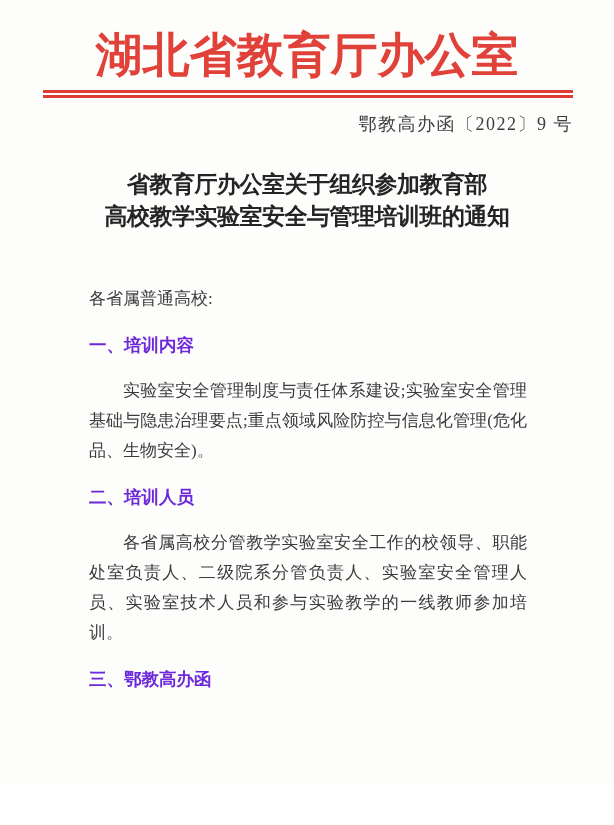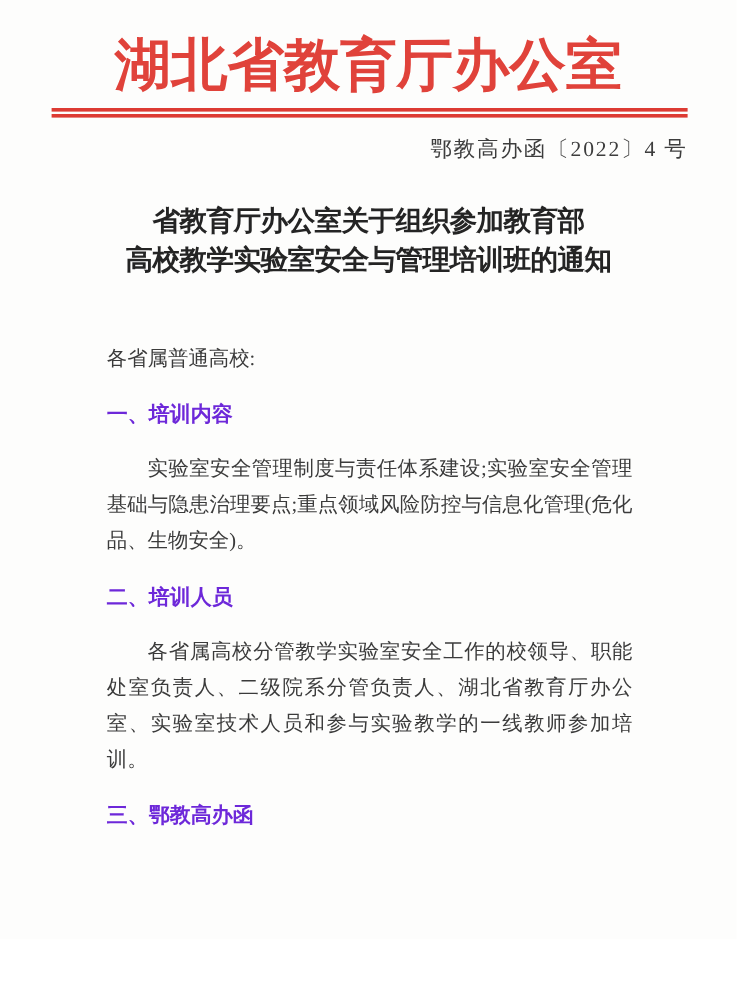--- a/index.html
+++ b/index.html
@@ -68,33 +68,33 @@
 
 <div class="page">
 
   <div class="letterhead">湖北省教育厅办公室</div>
 
   <div class="rule-top">
     <div class="line-a"></div>
     <div class="line-b"></div>
   </div>
 
-  <div class="doc-number">鄂教高办函〔2022〕4 号</div>
+  <div class="doc-number">鄂教高办函〔2022〕9 号</div>
 
   <div class="doc-title">
     <div>省教育厅办公室关于组织参加教育部</div>
     <div>高校教学实验室安全与管理培训班的通知</div>
   </div>
 
   <div class="doc-body">
     <p class="salutation">各省属普通高校:</p>
     <p class="heading">一、培训内容</p>
     <p class="para">实验室安全管理制度与责任体系建设;实验室安全管理基础与隐患治理要点;重点领域风险防控与信息化管理(危化品、生物安全)。</p>
     <p class="heading">二、培训人员</p>
-    <p class="para">各省属高校分管教学实验室安全工作的校领导、职能处室负责人、二级院系分管负责人、湖北省教育厅办公室、实验室技术人员和参与实验教学的一线教师参加培训。</p>
+    <p class="para">各省属高校分管教学实验室安全工作的校领导、职能处室负责人、二级院系分管负责人、实验室安全管理人员、实验室技术人员和参与实验教学的一线教师参加培训。</p>
     <p class="heading">三、鄂教高办函</p>
   </div>
 
   <div class="rule-bottom">
     <div class="line-a"></div>
     <div class="line-b"></div>
   </div>
 
 </div>
 

